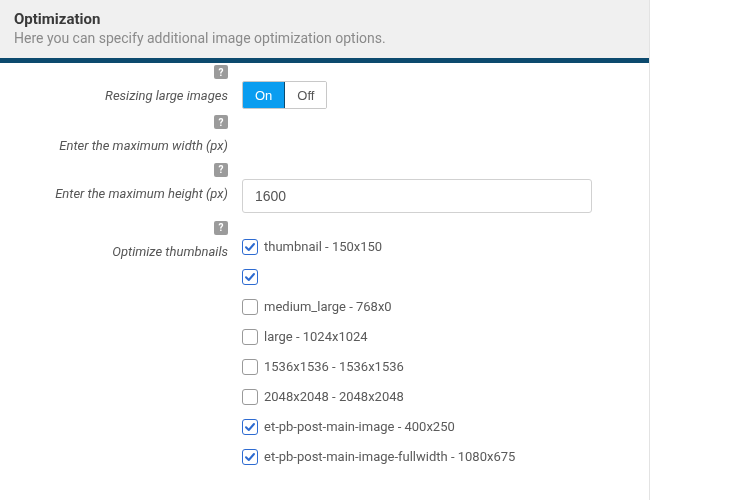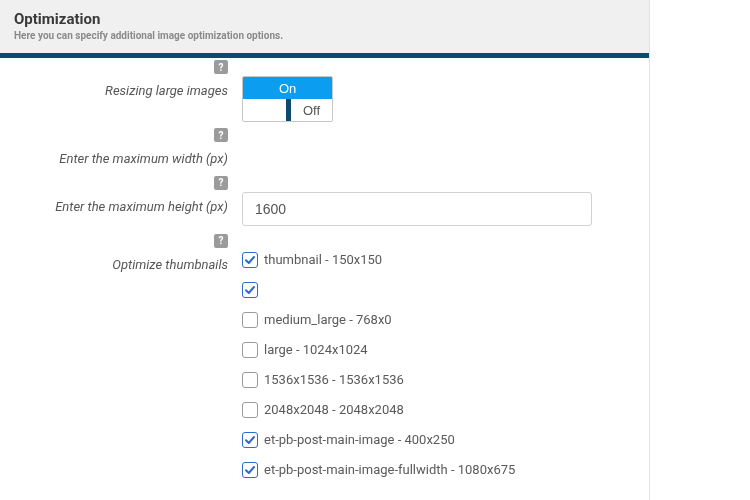--- a/index.html
+++ b/index.html
@@ -23,23 +23,22 @@
     border-bottom: 5px solid #0c4a6e;
     padding: 10px 14px 12px 14px;
   }
   .header h2 {
     font-size: 15px;
     font-weight: 700;
     color: #3a3a3a;
     margin-bottom: 2px;
   }
   .header p {
-    font-size: 10px;
+    font-size: 14px;
     color: #8a8a8a;
-    font-weight: bold;
   }
   .form-body {
     padding: 18px 24px 0 0;
   }
   .row {
     display: flex;
     align-items: flex-start;
     margin-bottom: 22px;
   }
   .row.input-row { margin-bottom: 24px; }
@@ -75,37 +74,36 @@
   .hi-top { top: -16px; }
   .control-col {
     flex: 1;
     min-width: 0;
   }
   .toggle {
     display: inline-flex;
     border: 1px solid #c8c8c8;
     border-radius: 2px;
     overflow: hidden;
-    height: 46px;
-    flex-direction: column;
+    height: 28px;
   }
   .toggle button {
     border: none;
     background: #fff;
     padding: 0 12px;
     font-size: 13px;
     color: #555;
     cursor: pointer;
     height: 100%;
   }
   .toggle button.active {
     background: #0a9df0;
     color: #fff;
   }
-  .toggle button + button { border-left: 5px solid #0c4a6e; margin-left: 43px; }
+  .toggle button + button { border-left: 1px solid #0c4a6e; }
   input[type=text] {
     width: 350px;
     height: 34px;
     border: 1px solid #d1d1d1;
     border-radius: 3px;
     padding: 0 12px;
     font-size: 14px;
     color: #555;
     outline: none;
   }

